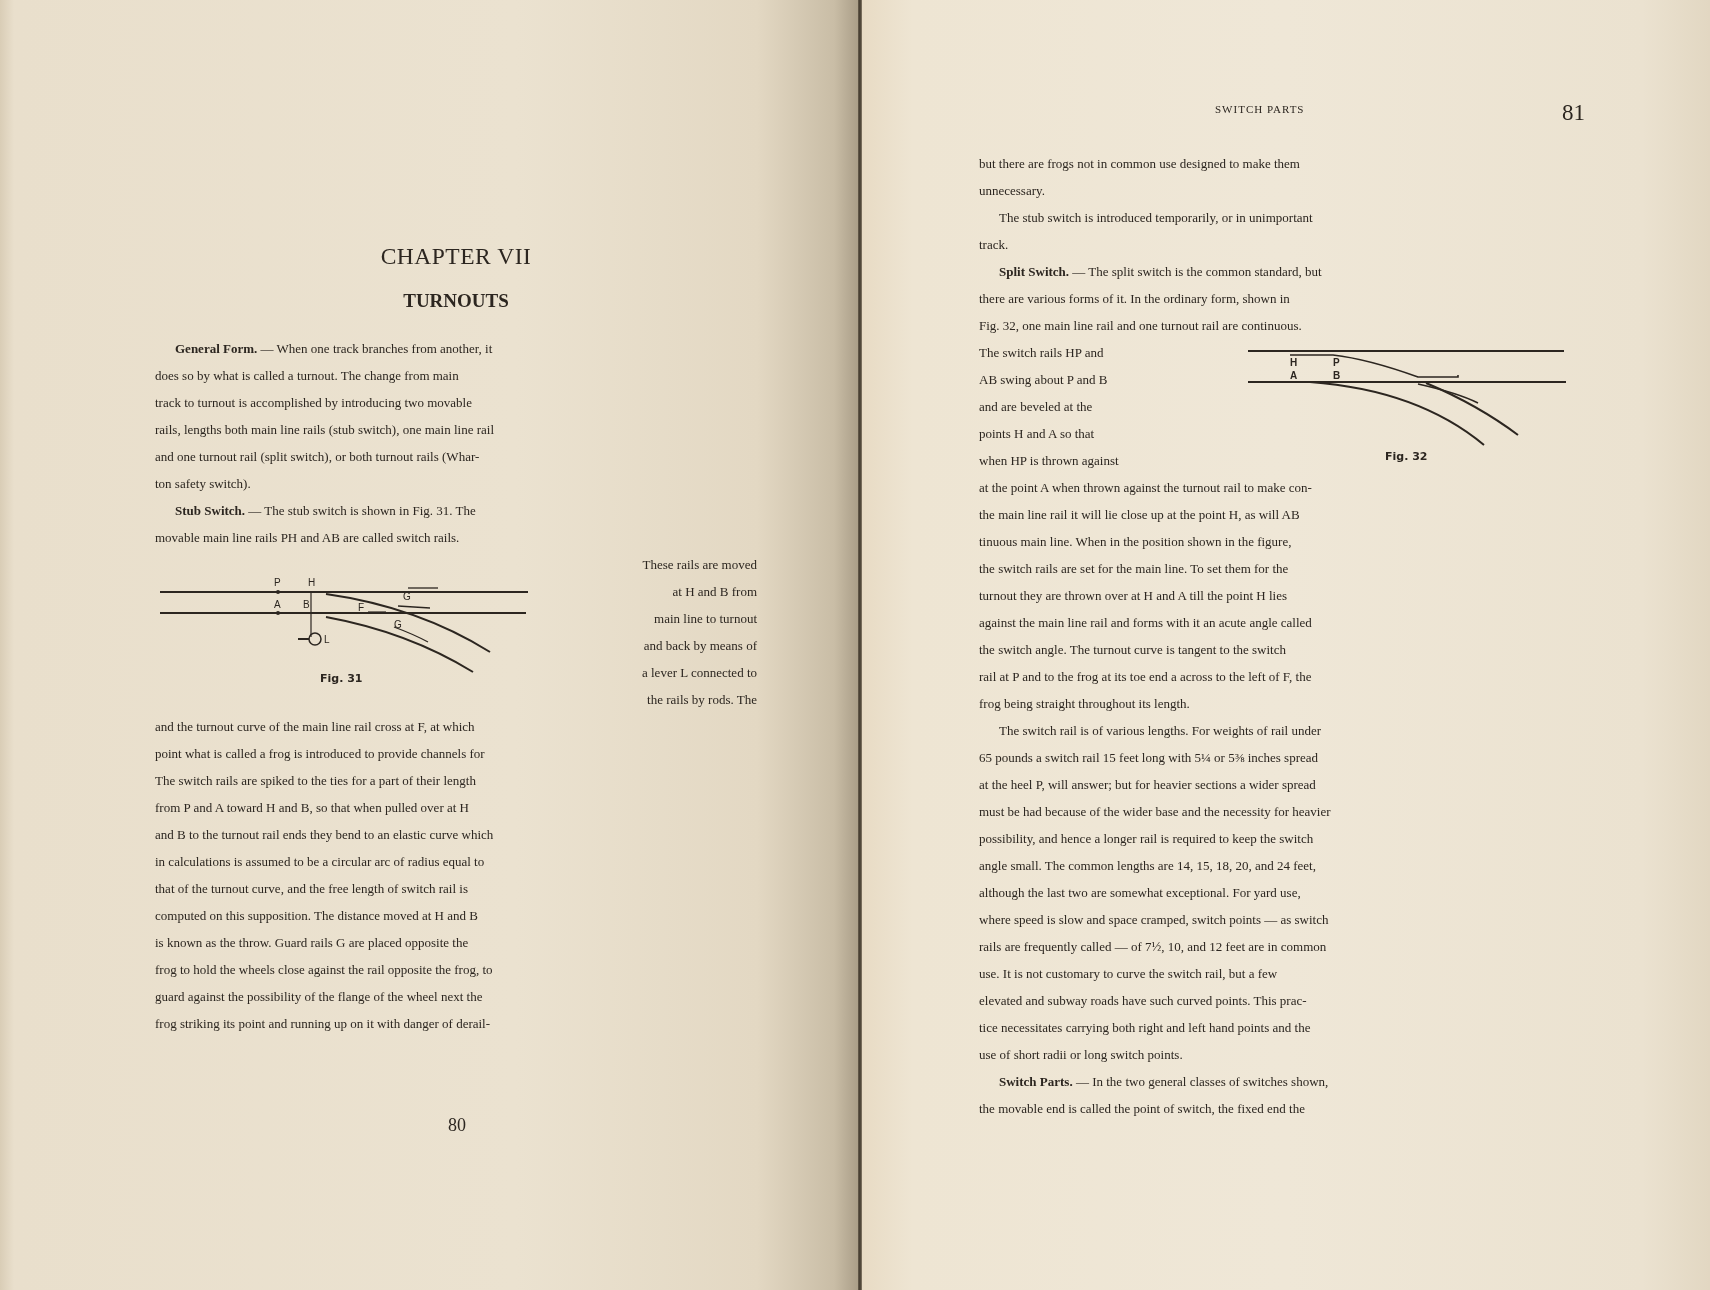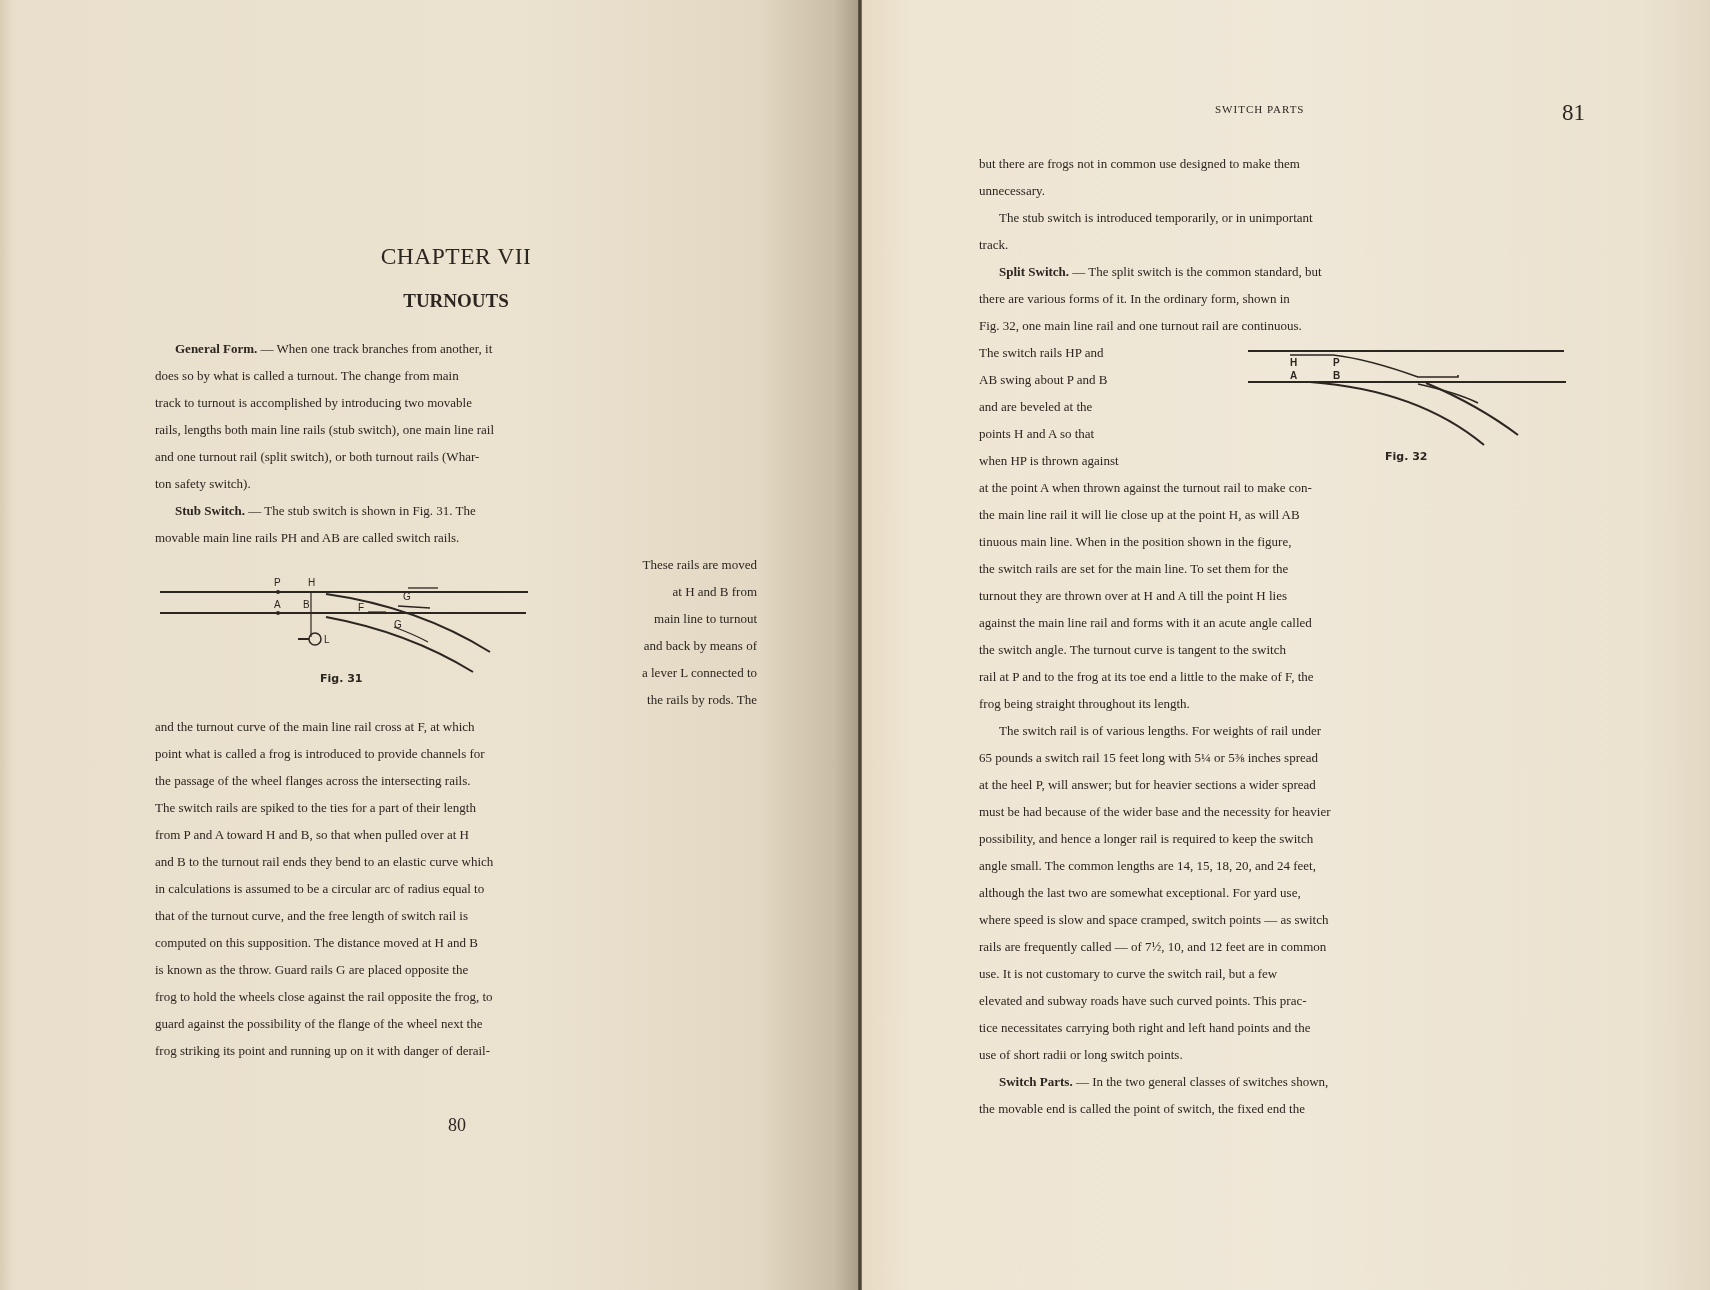--- a/index.html
+++ b/index.html
@@ -94,21 +94,20 @@
     <text x="200" y="39">F</text>
     <text x="245" y="28">G</text>
     <text x="236" y="56">G</text>
     <text x="166" y="71">L</text>
   </svg>
   <div class="fig-caption" style="left:320px; top:672px;">Fig. 31</div>
 
   <div class="text-block" style="left:155px; top:713px; width:602px;">
     <div class="line">and the turnout curve of the main line rail cross at F, at which</div>
     <div class="line">point what is called a frog is introduced to provide channels for</div>
-    <div class="line">the passage of the wheel flanges across the intersecting rails.</div>
     <div class="line">The switch rails are spiked to the ties for a part of their length</div>
     <div class="line">from P and A toward H and B, so that when pulled over at H</div>
     <div class="line">and B to the turnout rail ends they bend to an elastic curve which</div>
     <div class="line">in calculations is assumed to be a circular arc of radius equal to</div>
     <div class="line">that of the turnout curve, and the free length of switch rail is</div>
     <div class="line">computed on this supposition. The distance moved at H and B</div>
     <div class="line">is known as the throw. Guard rails G are placed opposite the</div>
     <div class="line">frog to hold the wheels close against the rail opposite the frog, to</div>
     <div class="line">guard against the possibility of the flange of the wheel next the</div>
     <div class="line">frog striking its point and running up on it with danger of derail-</div>
@@ -155,21 +154,21 @@
   <div class="fig-caption" style="left:1385px; top:450px;">Fig. 32</div>
 
   <div class="text-block" style="left:979px; top:474px; width:604px;">
     <div class="line">at the point A when thrown against the turnout rail to make con-</div>
     <div class="line">the main line rail it will lie close up at the point H, as will AB</div>
     <div class="line">tinuous main line. When in the position shown in the figure,</div>
     <div class="line">the switch rails are set for the main line. To set them for the</div>
     <div class="line">turnout they are thrown over at H and A till the point H lies</div>
     <div class="line">against the main line rail and forms with it an acute angle called</div>
     <div class="line">the switch angle. The turnout curve is tangent to the switch</div>
-    <div class="line">rail at P and to the frog at its toe end a little to the make of F, the</div>
+    <div class="line">rail at P and to the frog at its toe end a across to the left of F, the</div>
     <div class="line last">frog being straight throughout its length.</div>
     <div class="line indent">The switch rail is of various lengths. For weights of rail under</div>
     <div class="line">65 pounds a switch rail 15 feet long with 5¼ or 5⅜ inches spread</div>
     <div class="line">at the heel P, will answer; but for heavier sections a wider spread</div>
     <div class="line">must be had because of the wider base and the necessity for heavier</div>
     <div class="line">possibility, and hence a longer rail is required to keep the switch</div>
     <div class="line">angle small. The common lengths are 14, 15, 18, 20, and 24 feet,</div>
     <div class="line">although the last two are somewhat exceptional. For yard use,</div>
     <div class="line">where speed is slow and space cramped, switch points — as switch</div>
     <div class="line">rails are frequently called — of 7½, 10, and 12 feet are in common</div>

